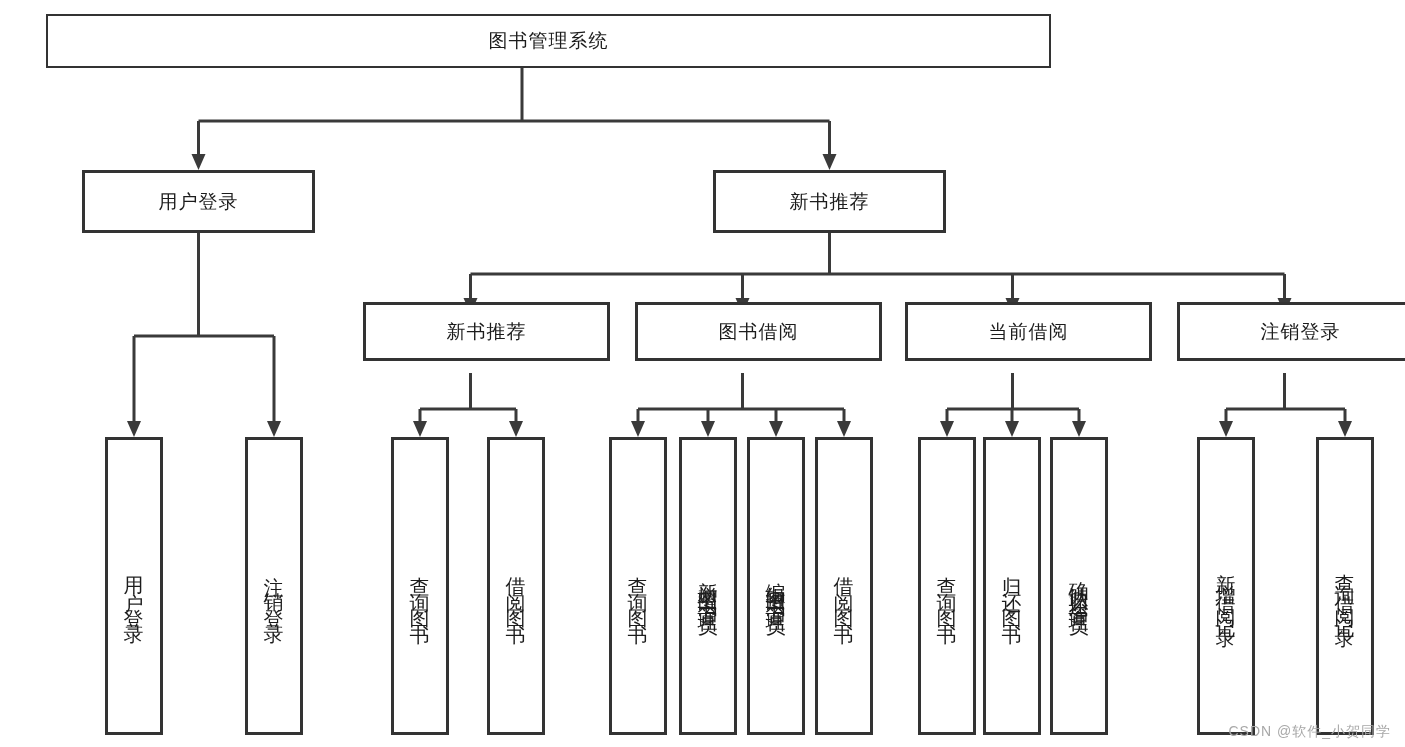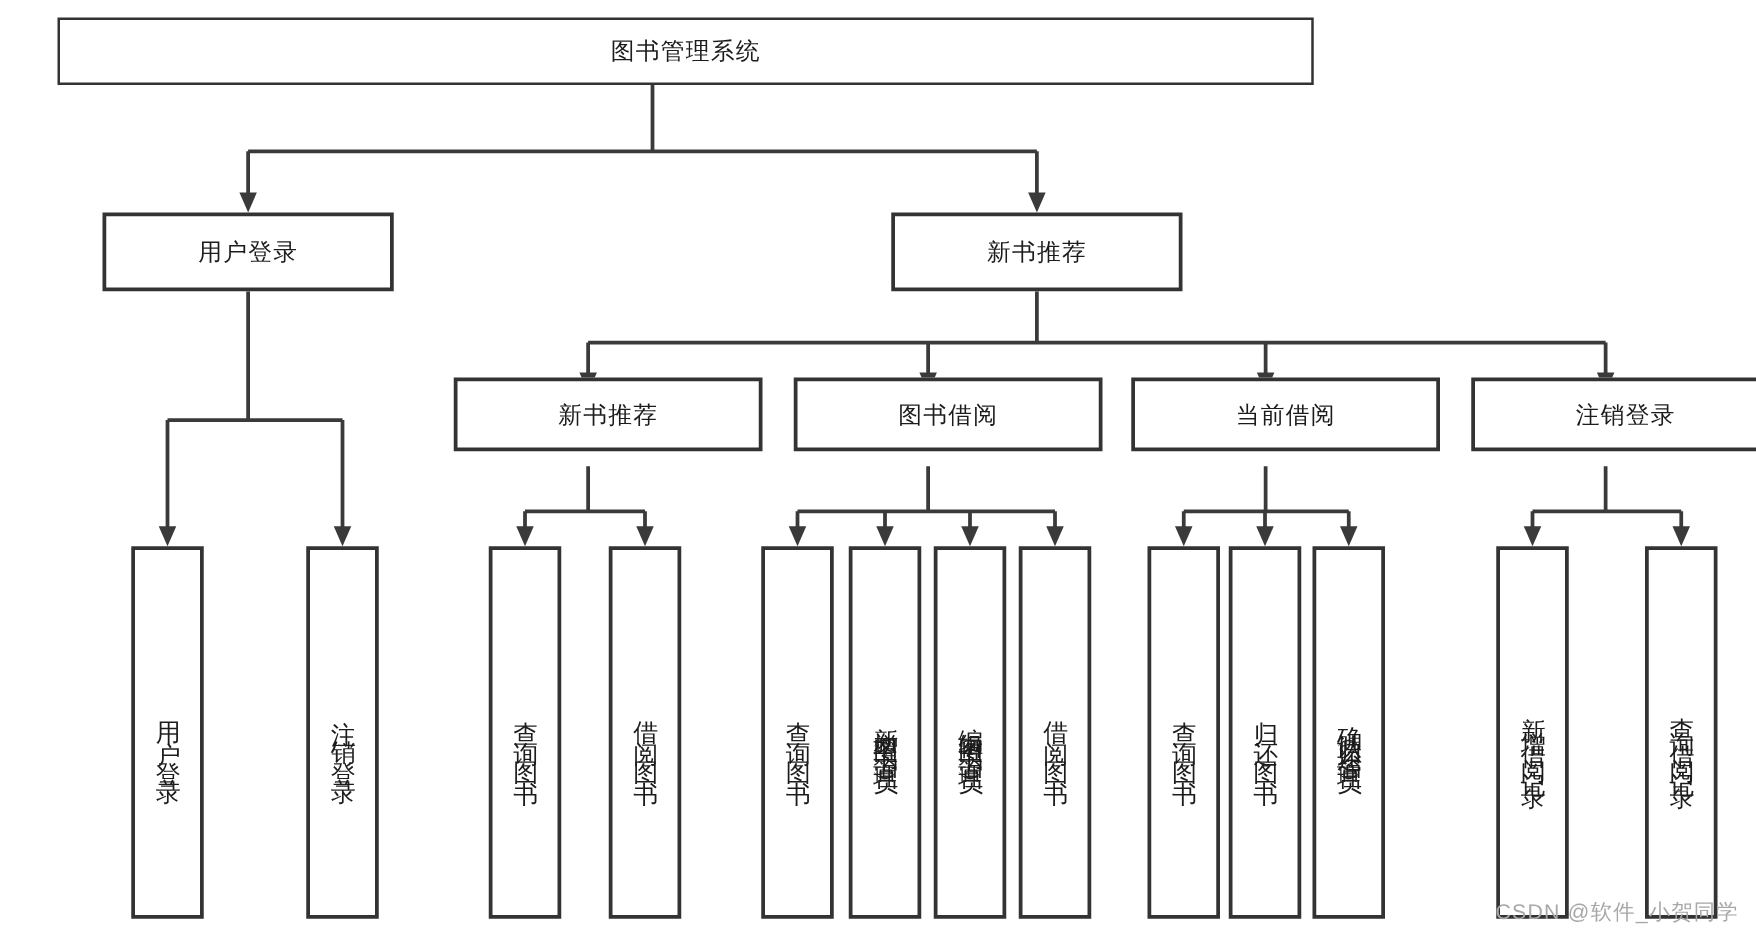--- a/index.html
+++ b/index.html
@@ -18,21 +18,21 @@
   .lvl3{top:302px;width:247px;height:59px;}
   .leaf{top:437px;width:58px;height:298px;}
   .leaf span{
     writing-mode:vertical-rl;text-orientation:mixed;font-size:20px;line-height:1;
     display:inline-block;
   }
   .leaf.short span{letter-spacing:16px;margin-top:14px;}
   .leaf.med span{letter-spacing:11px;margin-top:10px;}
   .leaf.long span{letter-spacing:5px;margin-top:4px;}
   .watermark{
-    position:absolute;right:14px;bottom:6px;font-size:17px;color:#a8a8a8;
+    position:absolute;right:14px;bottom:6px;font-size:14px;color:#a8a8a8;
     letter-spacing:1px;z-index:3;
   }
 </style>
 </head>
 <body>
 
 <div id="canvas">
 
   <svg id="wires" viewBox="0 0 1405 747" xmlns="http://www.w3.org/2000/svg">
     <g stroke="#3a3a3a" stroke-width="3" fill="none">

